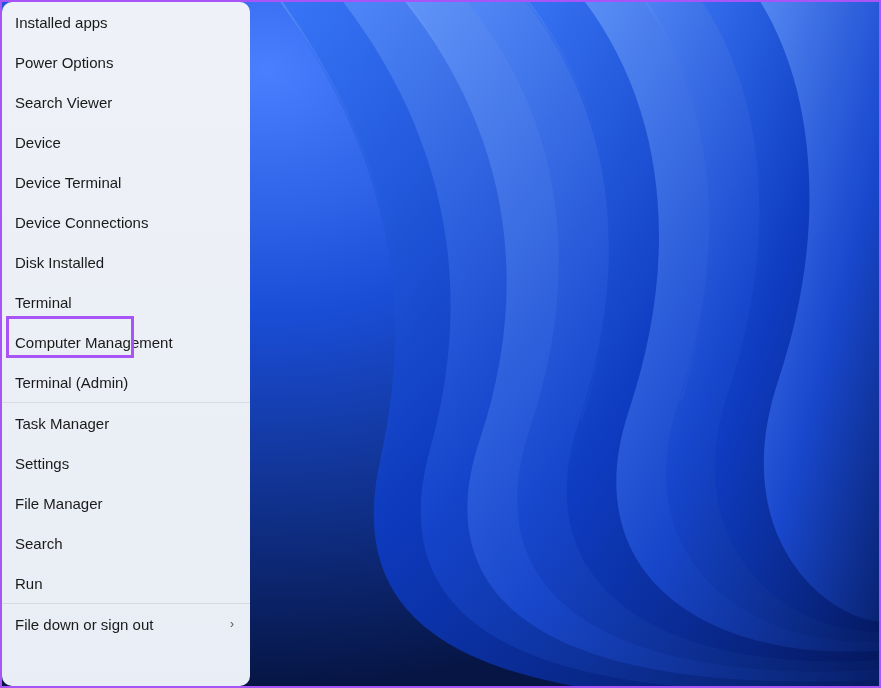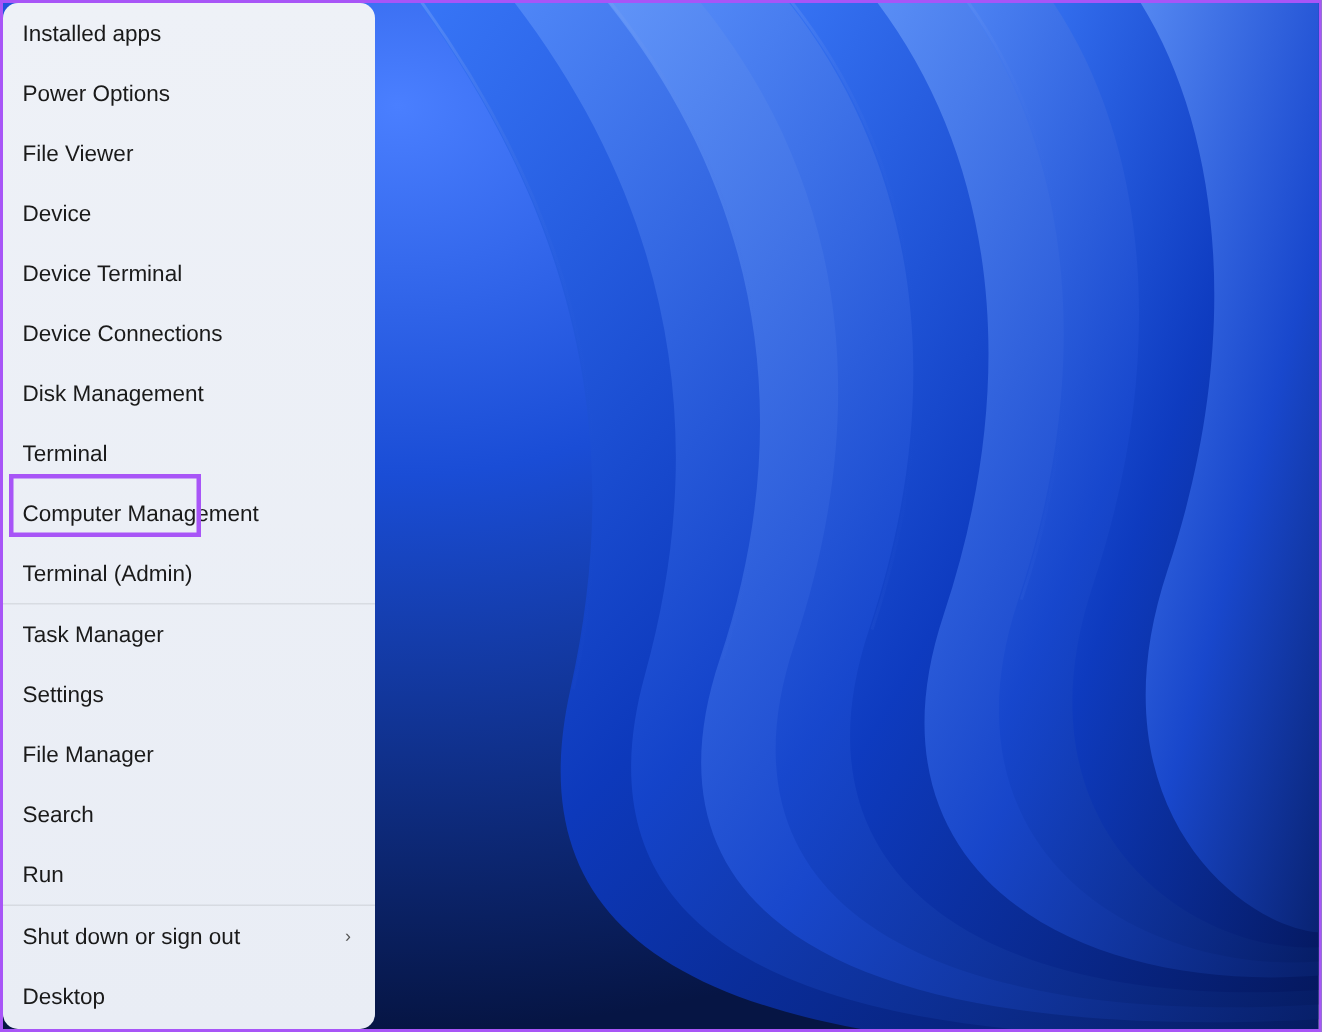--- a/index.html
+++ b/index.html
@@ -116,33 +116,33 @@
 </div>
 
 <div class="context-menu">
   <div class="menu-item">
       <span>Installed apps</span>
     </div>
   <div class="menu-item">
       <span>Power Options</span>
     </div>
   <div class="menu-item">
-      <span>File Viewer</span>
+      <span>Search Viewer</span>
     </div>
   <div class="menu-item">
       <span>Device</span>
     </div>
   <div class="menu-item">
       <span>Device Terminal</span>
     </div>
   <div class="menu-item">
       <span>Device Connections</span>
     </div>
   <div class="menu-item">
-      <span>Disk Management</span>
+      <span>Disk Installed</span>
     </div>
   <div class="menu-item">
       <span>Terminal</span>
     </div>
   <div class="menu-item">
       <span>Computer Management</span>
     </div>
   <div class="menu-item">
       <span>Terminal (Admin)</span>
     </div>
@@ -157,21 +157,18 @@
       <span>File Manager</span>
     </div>
   <div class="menu-item">
       <span>Search</span>
     </div>
   <div class="menu-item">
       <span>Run</span>
     </div>
   <div class="menu-separator"></div>
   <div class="menu-item">
-    <span>Shut down or sign out</span>
+    <span>File down or sign out</span>
     <span class="submenu-arrow">›</span>
   </div>
-  <div class="menu-item">
-      <span>Desktop</span>
-    </div>
 </div>
 
 <div class="highlight-box" style="left:4px; top:314px; width:128px; height:42px;"></div>
 
 </body></html>

